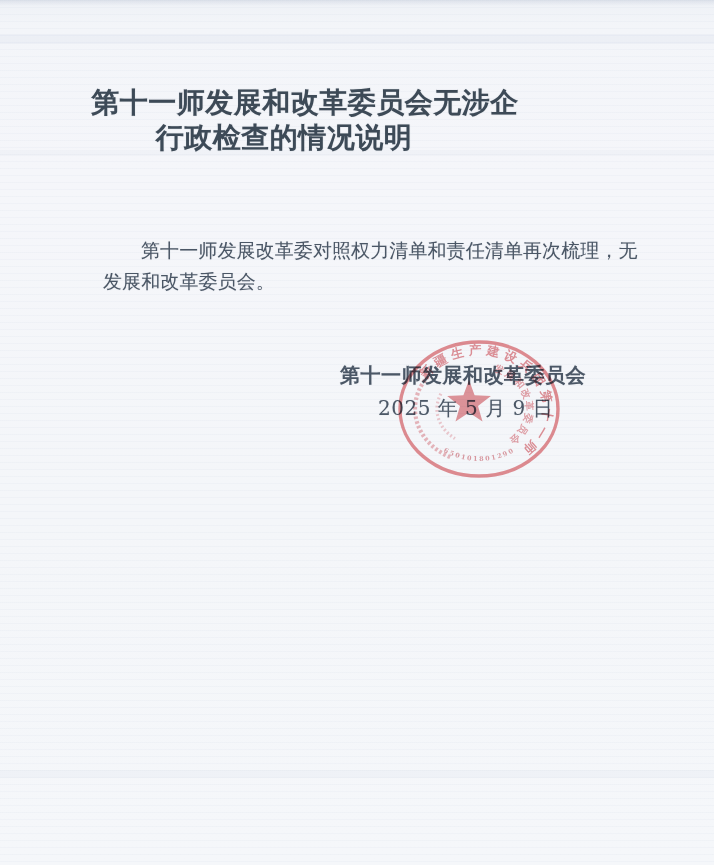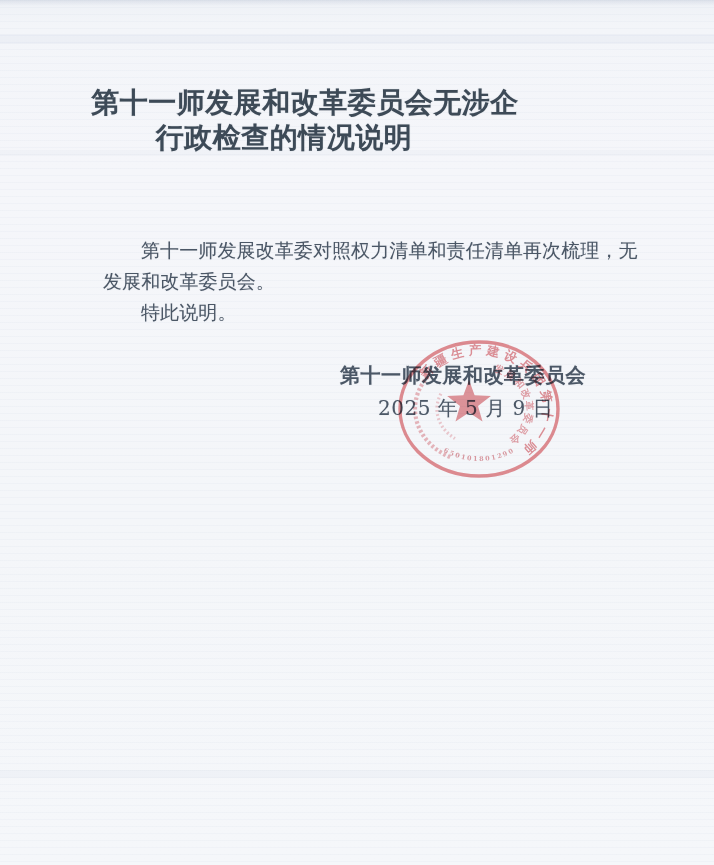--- a/index.html
+++ b/index.html
@@ -108,21 +108,20 @@
   <div class="scan-band band-3"></div>
 
   <h1 class="doc-title">
     <span class="t-line t-line1">第十一师发展和改革委员会无涉企</span>
     <span class="t-line t-line2">行政检查的情况说明</span>
   </h1>
 
   <div class="doc-body">
     <div class="indent">第十一师发展改革委对照权力清单和责任清单再次梳理，无</div>
     <div>发展和改革委员会。</div>
-    <div class="indent">特此说明。</div>
   </div>
 
   <div class="signature-org">第十一师发展和改革委员会</div>
   <div class="signature-date">2025 年 5 月 9 日</div>
 
   <svg class="seal" viewBox="0 0 172 146" aria-hidden="true">
     <defs>
       <path id="arcOuter" d="M 31.7 43.4 A 64 54 0 1 1 119.9 117.4" fill="none"></path>
       <path id="arcInner" d="M 100.5 34.0 A 47 40 0 0 1 116.2 102.6" fill="none"></path>
       <path id="arcSerial" d="M 48.7 113.5 A 62 52 0 0 0 123.3 113.5" fill="none"></path>

